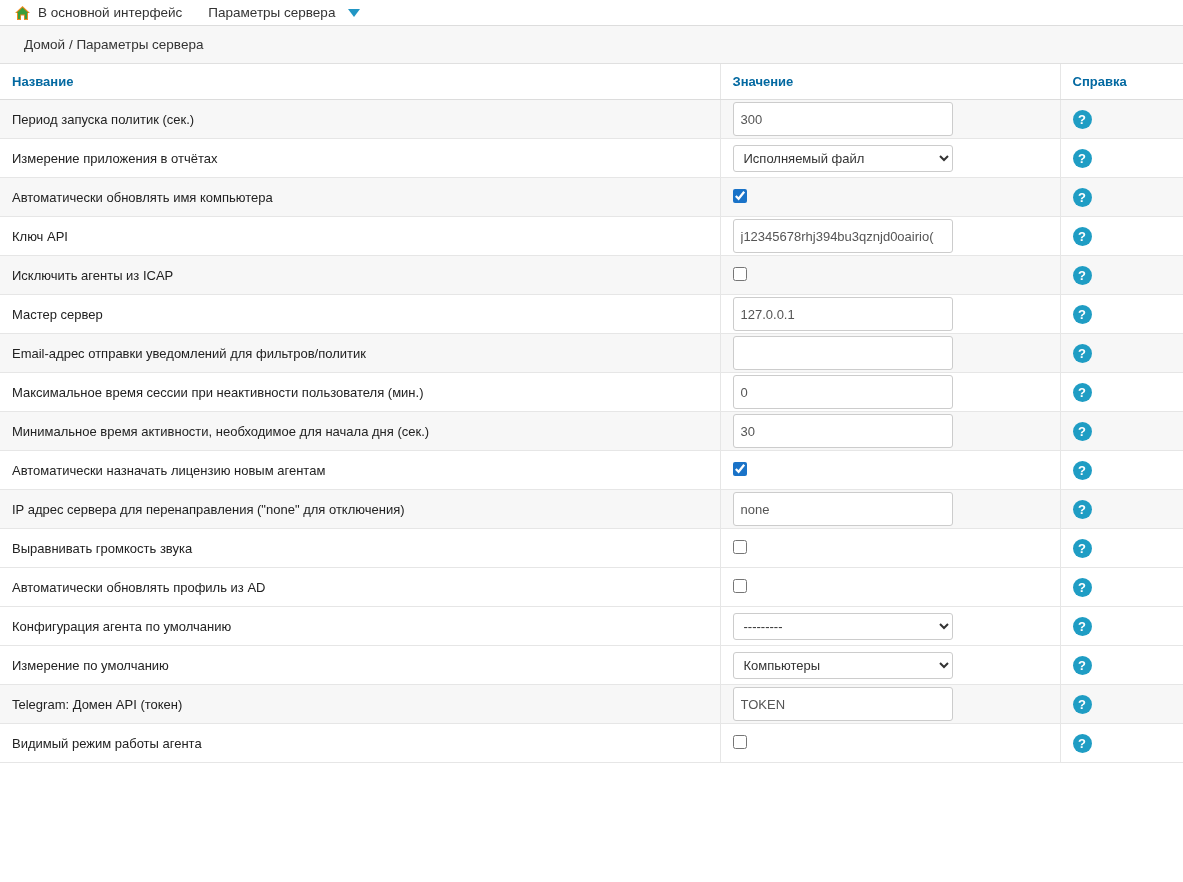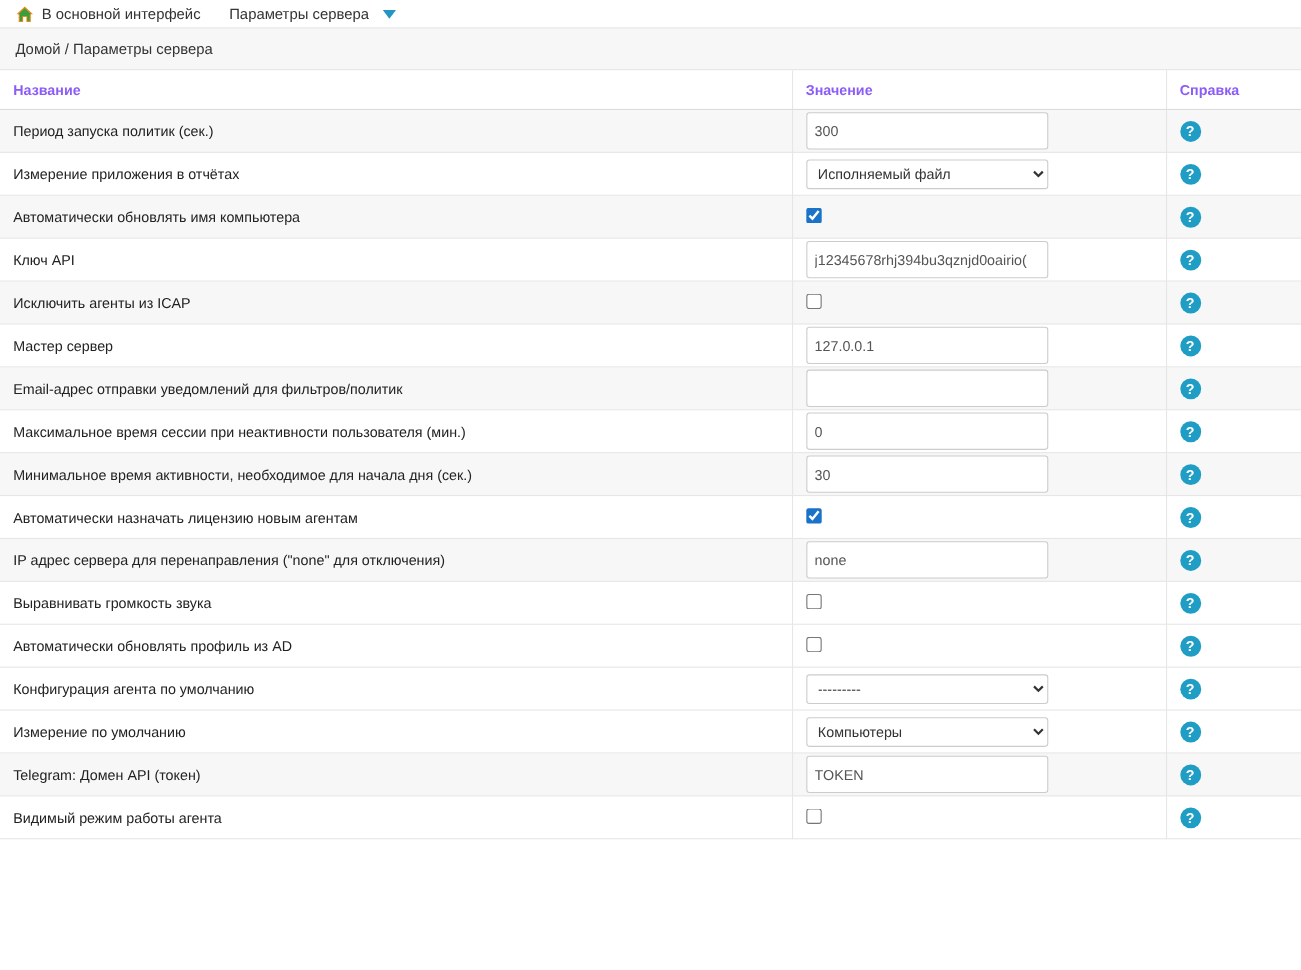--- a/index.html
+++ b/index.html
@@ -44,42 +44,42 @@
     border-right: 6px solid transparent;
     border-top: 8px solid #2196c4;
     margin-left: 6px;
   }
 
   
   .breadcrumb-bar {
     height: 38px;
     display: flex;
     align-items: center;
-    padding-left: 14px;
+    padding-left: 24px;
     background: #f7f7f7;
     border-bottom: 1px solid #e0e0e0;
     font-size: 13.5px;
     color: #333333;
   }
 
   
   table.settings {
     width: 1183px;
     border-collapse: collapse;
     table-layout: fixed;
   }
   table.settings col.c-name  { width: 720px; }
   table.settings col.c-value { width: 340px; }
   table.settings col.c-help  { width: 123px; }
 
   table.settings th {
     text-align: left;
     font-weight: bold;
     font-size: 13px;
-    color: #8b5cf6;
+    color: #0369a1;
     padding: 10px 12px;
     background: #ffffff;
     border-bottom: 1px solid #dcdcdc;
     border-right: 1px solid #e6e6e6;
   }
   table.settings th:last-child { border-right: none; }
 
   table.settings td {
     padding: 0 12px;
     height: 39px;

